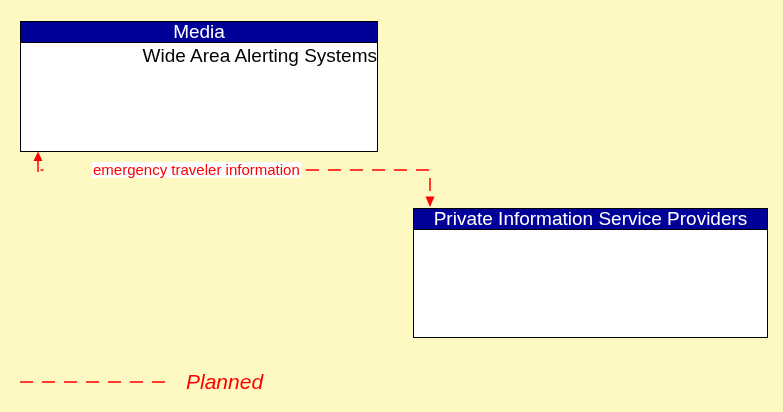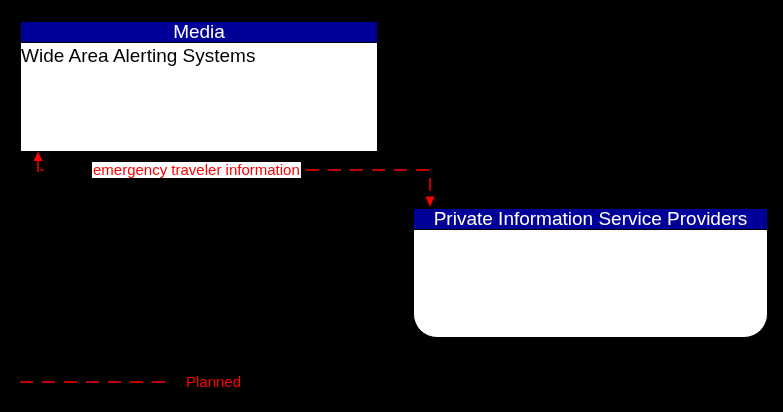--- a/index.html
+++ b/index.html
@@ -1,39 +1,39 @@
 <!DOCTYPE html>
 <html><head>
 <meta charset="utf-8">
 <style>
   html,body{margin:0;padding:0;background:#fff;}
   .canvas{
-    position:relative;width:783px;height:412px;background:#000000;
+    position:relative;width:783px;height:412px;background:#fef9c3;
     font-family:"Liberation Sans",sans-serif;overflow:hidden;
   }
   .box{
     position:absolute;border:1.5px solid #000;background:#fff;box-sizing:border-box;
   }
   #media-box{left:20px;top:21px;width:358px;height:131px;}
-  #pisp-box{left:413px;top:208px;width:355px;height:130px;border-radius:24px;}
+  #pisp-box{left:413px;top:208px;width:355px;height:130px;}
   .box-header{
     background:#000099;color:#ffffff;text-align:center;
     font-size:19px;line-height:20px;height:20px;
     border-bottom:1.5px solid #000;white-space:nowrap;overflow:hidden;
   }
   .box-body{
-    text-align:left;font-size:19px;color:#000;padding-top:2px;white-space:nowrap;
+    text-align:right;font-size:19px;color:#000;padding-top:2px;white-space:nowrap;
   }
   .flow-label{
     position:absolute;left:44px;top:162px;font-size:15px;line-height:16px;
     color:#ff0000;background:#ffffff;padding:0 1px;white-space:nowrap;z-index:10;margin-left:48px;
   }
   .legend-label{
-    position:absolute;left:186px;top:374px;font-size:15px;line-height:16px;
-    color:#ff0000;white-space:nowrap;z-index:10;
+    position:absolute;left:186px;top:374px;font-size:21px;line-height:16px;
+    color:#ff0000;white-space:nowrap;z-index:10;font-style:italic;
   }
   svg.overlay{position:absolute;left:0;top:0;z-index:5;pointer-events:none;}
 </style>
 </head>
 <body>
 
 <div class="canvas">
 
   <svg class="overlay" width="783" height="412" viewBox="0 0 783 412">
 

